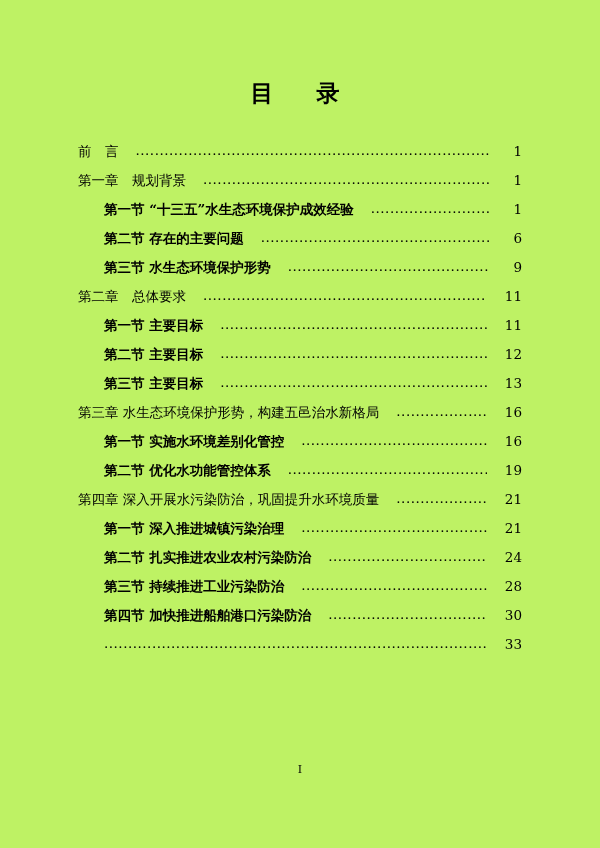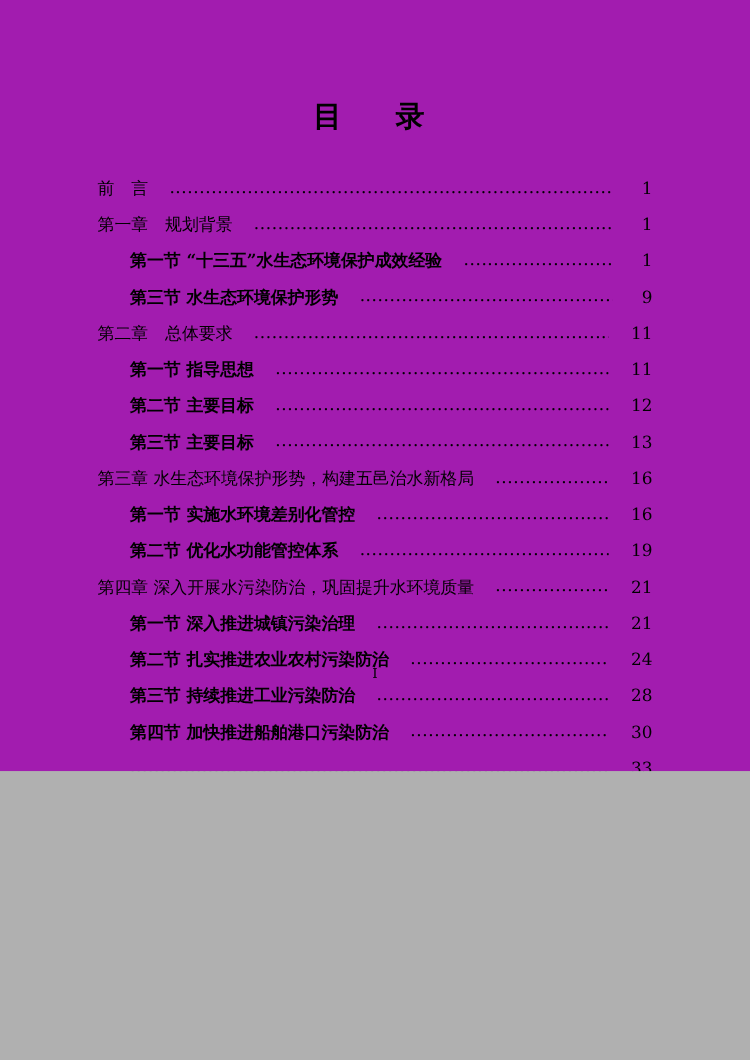--- a/index.html
+++ b/index.html
@@ -2,22 +2,22 @@
 <html><head>
 <meta charset="utf-8">
 <style>
   html, body {
     margin: 0;
     padding: 0;
     background: #b0b0b0;
   }
   .page {
     width: 600px;
-    height: 617px;
-    background: #a21caf;
+    height: 848px;
+    background: #bef264;
     position: relative;
     margin: 0 auto;
     overflow: hidden;
     font-family: "DejaVu Serif", "Liberation Serif", serif;
     color: #000000;
   }
   .content {
     position: absolute;
     left: 78px;
     top: 0;
@@ -111,35 +111,40 @@
         <span class="leader"></span>
         <span class="entry-page">1</span>
       </div>
 
       <div class="toc-entry level-1">
         <span class="entry-label">第一节 “十三五”水生态环境保护成效经验</span>
         <span class="leader"></span>
         <span class="entry-page">1</span>
       </div>
 
+      <div class="toc-entry level-1">
+        <span class="entry-label">第二节 存在的主要问题</span>
+        <span class="leader"></span>
+        <span class="entry-page">6</span>
+      </div>
 
       <div class="toc-entry level-1">
         <span class="entry-label">第三节 水生态环境保护形势</span>
         <span class="leader"></span>
         <span class="entry-page">9</span>
       </div>
 
       <div class="toc-entry level-0">
         <span class="entry-label bold">第二章　总体要求</span>
         <span class="leader"></span>
         <span class="entry-page">11</span>
       </div>
 
       <div class="toc-entry level-1">
-        <span class="entry-label">第一节 指导思想</span>
+        <span class="entry-label">第一节 主要目标</span>
         <span class="leader"></span>
         <span class="entry-page">11</span>
       </div>
 
       <div class="toc-entry level-1">
         <span class="entry-label">第二节 主要目标</span>
         <span class="leader"></span>
         <span class="entry-page">12</span>
       </div>
 

